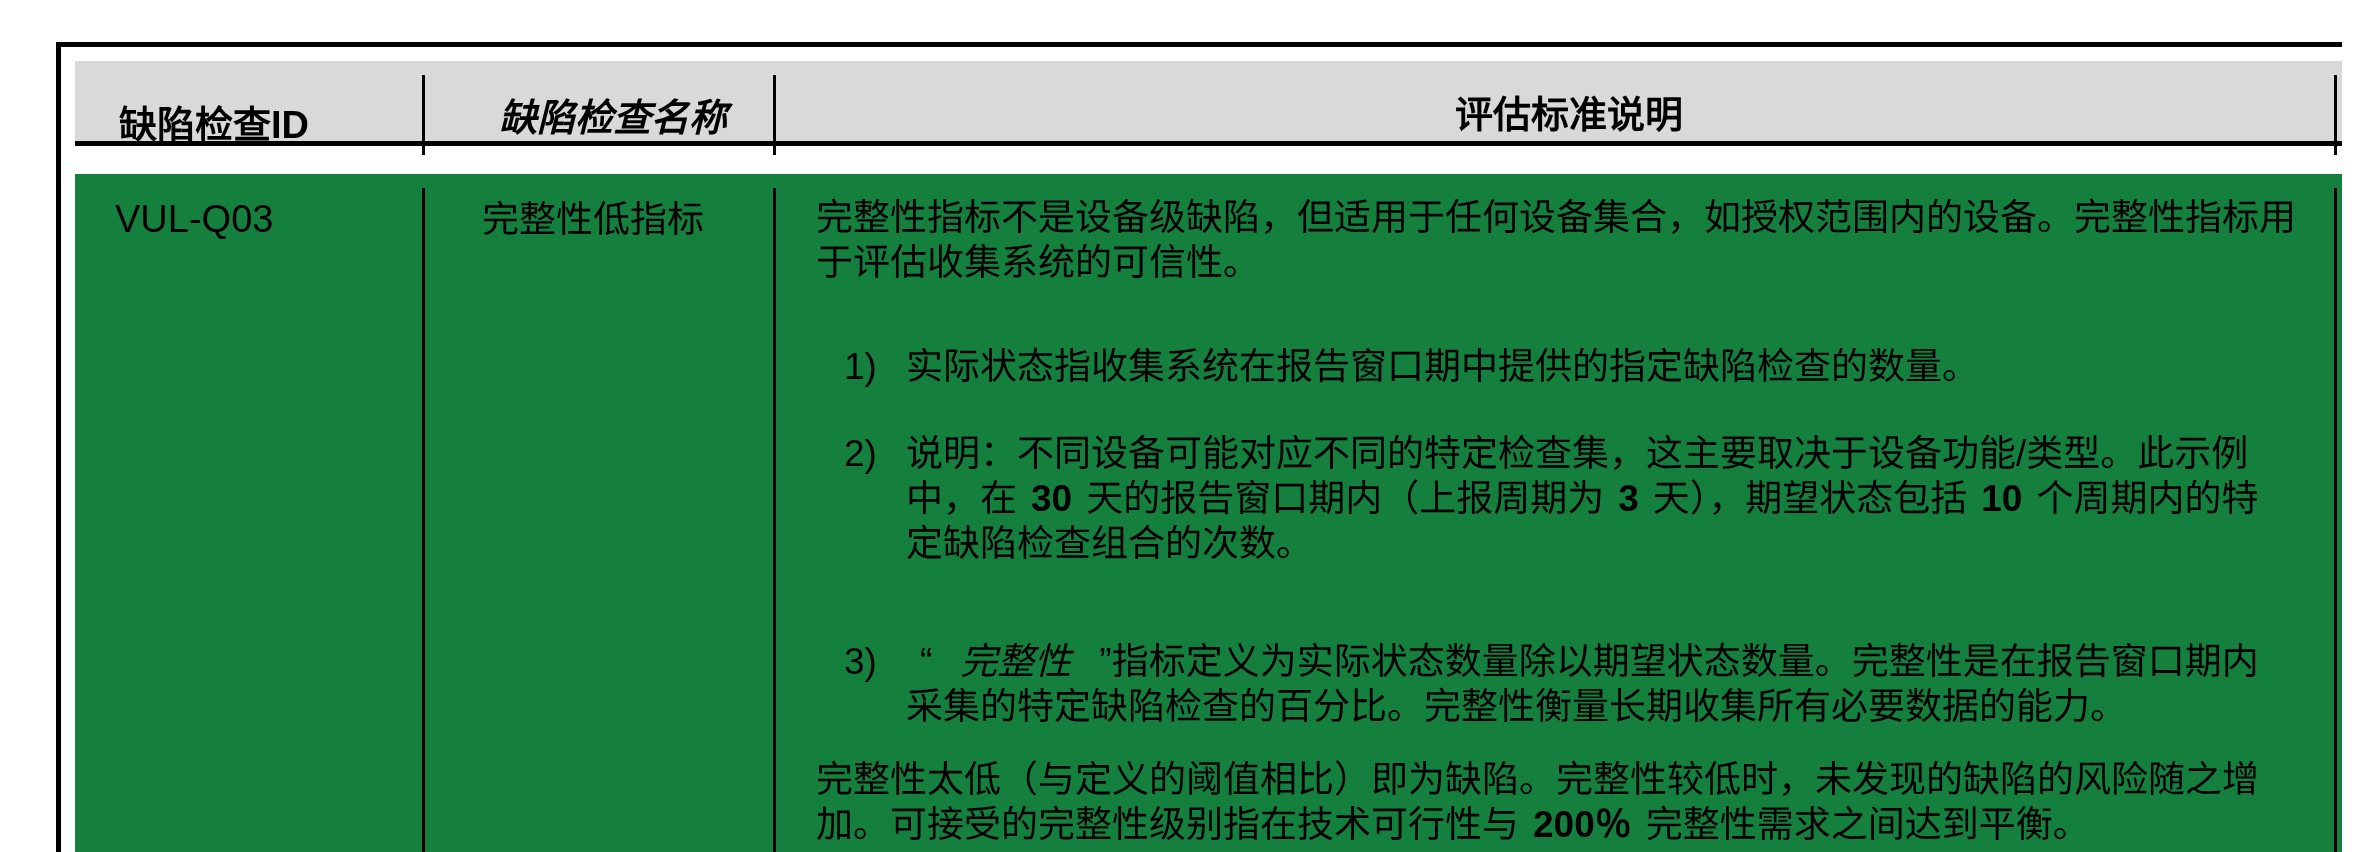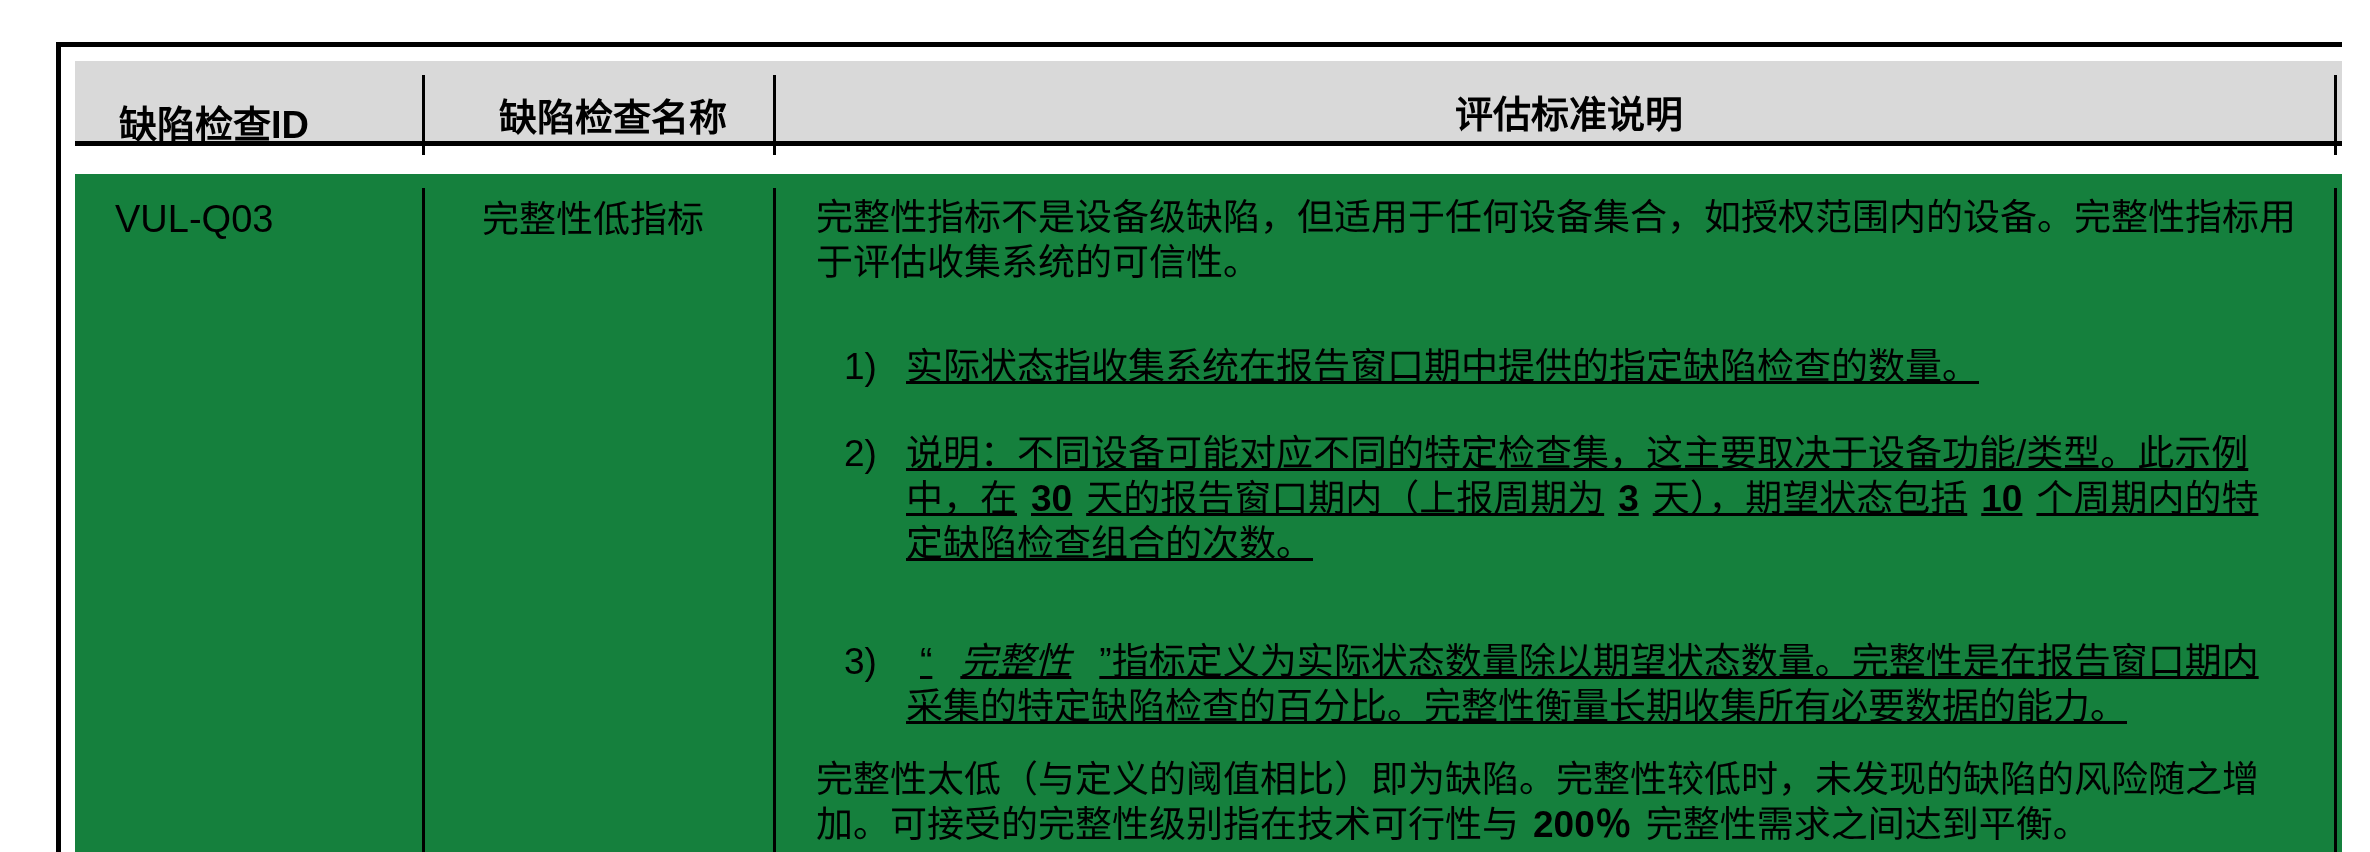--- a/index.html
+++ b/index.html
@@ -37,36 +37,36 @@
   }
   .cell { height: 100%; overflow: hidden; }
   .c1 { width: 336px; border-right: 3px solid #000; }
   .c2 { width: 323px; border-right: 3px solid #000; }
   .c3 { width: 1533px; border-right: 3px solid #000; }
   .c4 { flex: 1; }
 
   
   .th { font-weight: bold; font-size: 38px; line-height: 44px; }
   .th.c1 { padding: 28px 0 0 16px; text-align: left; }
-  .th.c2 { padding-top: 21px; text-align: center; }
+  .th.c2 { padding-top: 21px; text-align: center; font-style: italic; }
   .th.c3 { padding-top: 18px; text-align: center; }
   .th.c4 { padding-top: 30px; text-align: center; font-family: Liberation Mono, monospace; }
 
   
   .td { font-size: 37px; line-height: 45px; }
   .td.c1 { padding: 9px 0 0 12px; font-size: 38px; }
   .td.c2 { padding: 9px 0 0 15px; }
   .td.c3 { padding: 7px 12px 0 12px; }
   .td.c4 { padding-top: 9px; text-align: center; }
 
   
   .desc p { margin: 0; }
   .li { display: flex; }
   .li .num { flex: none; width: 34px; }
-  .li .li-body { flex: 1; text-decoration: underline; }
+  .li .li-body { flex: 1; }
   .gap-above { margin-top: 45px; }
   .note { margin-left: 30px; }
   .term-italic {
     font-style: italic;
     font-family: "Liberation Serif", "DejaVu Serif", serif;
   }
   b { font-weight: bold; }
 </style>
 </head>
 <body>

